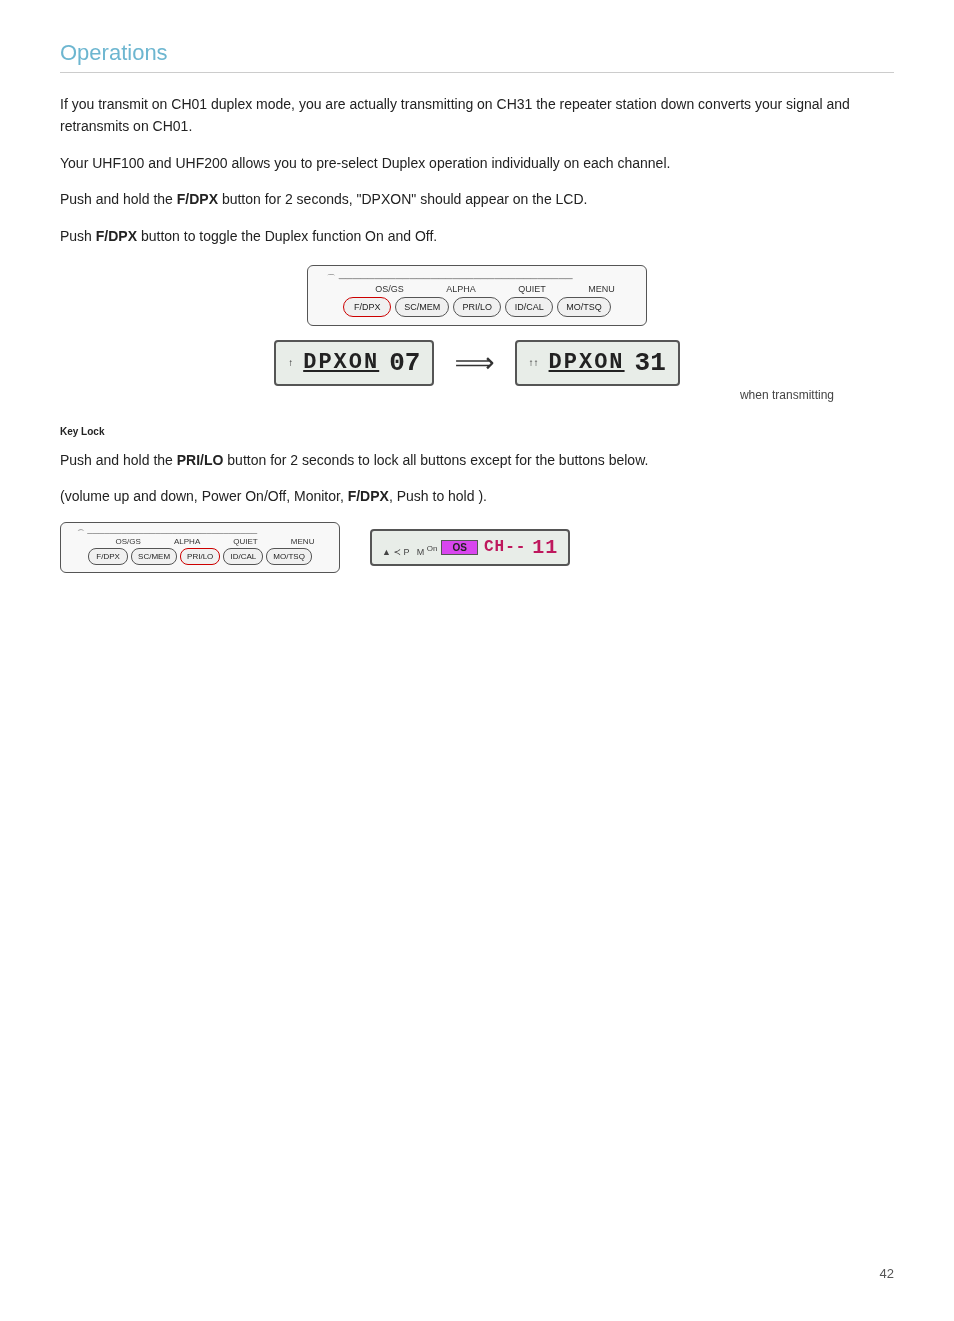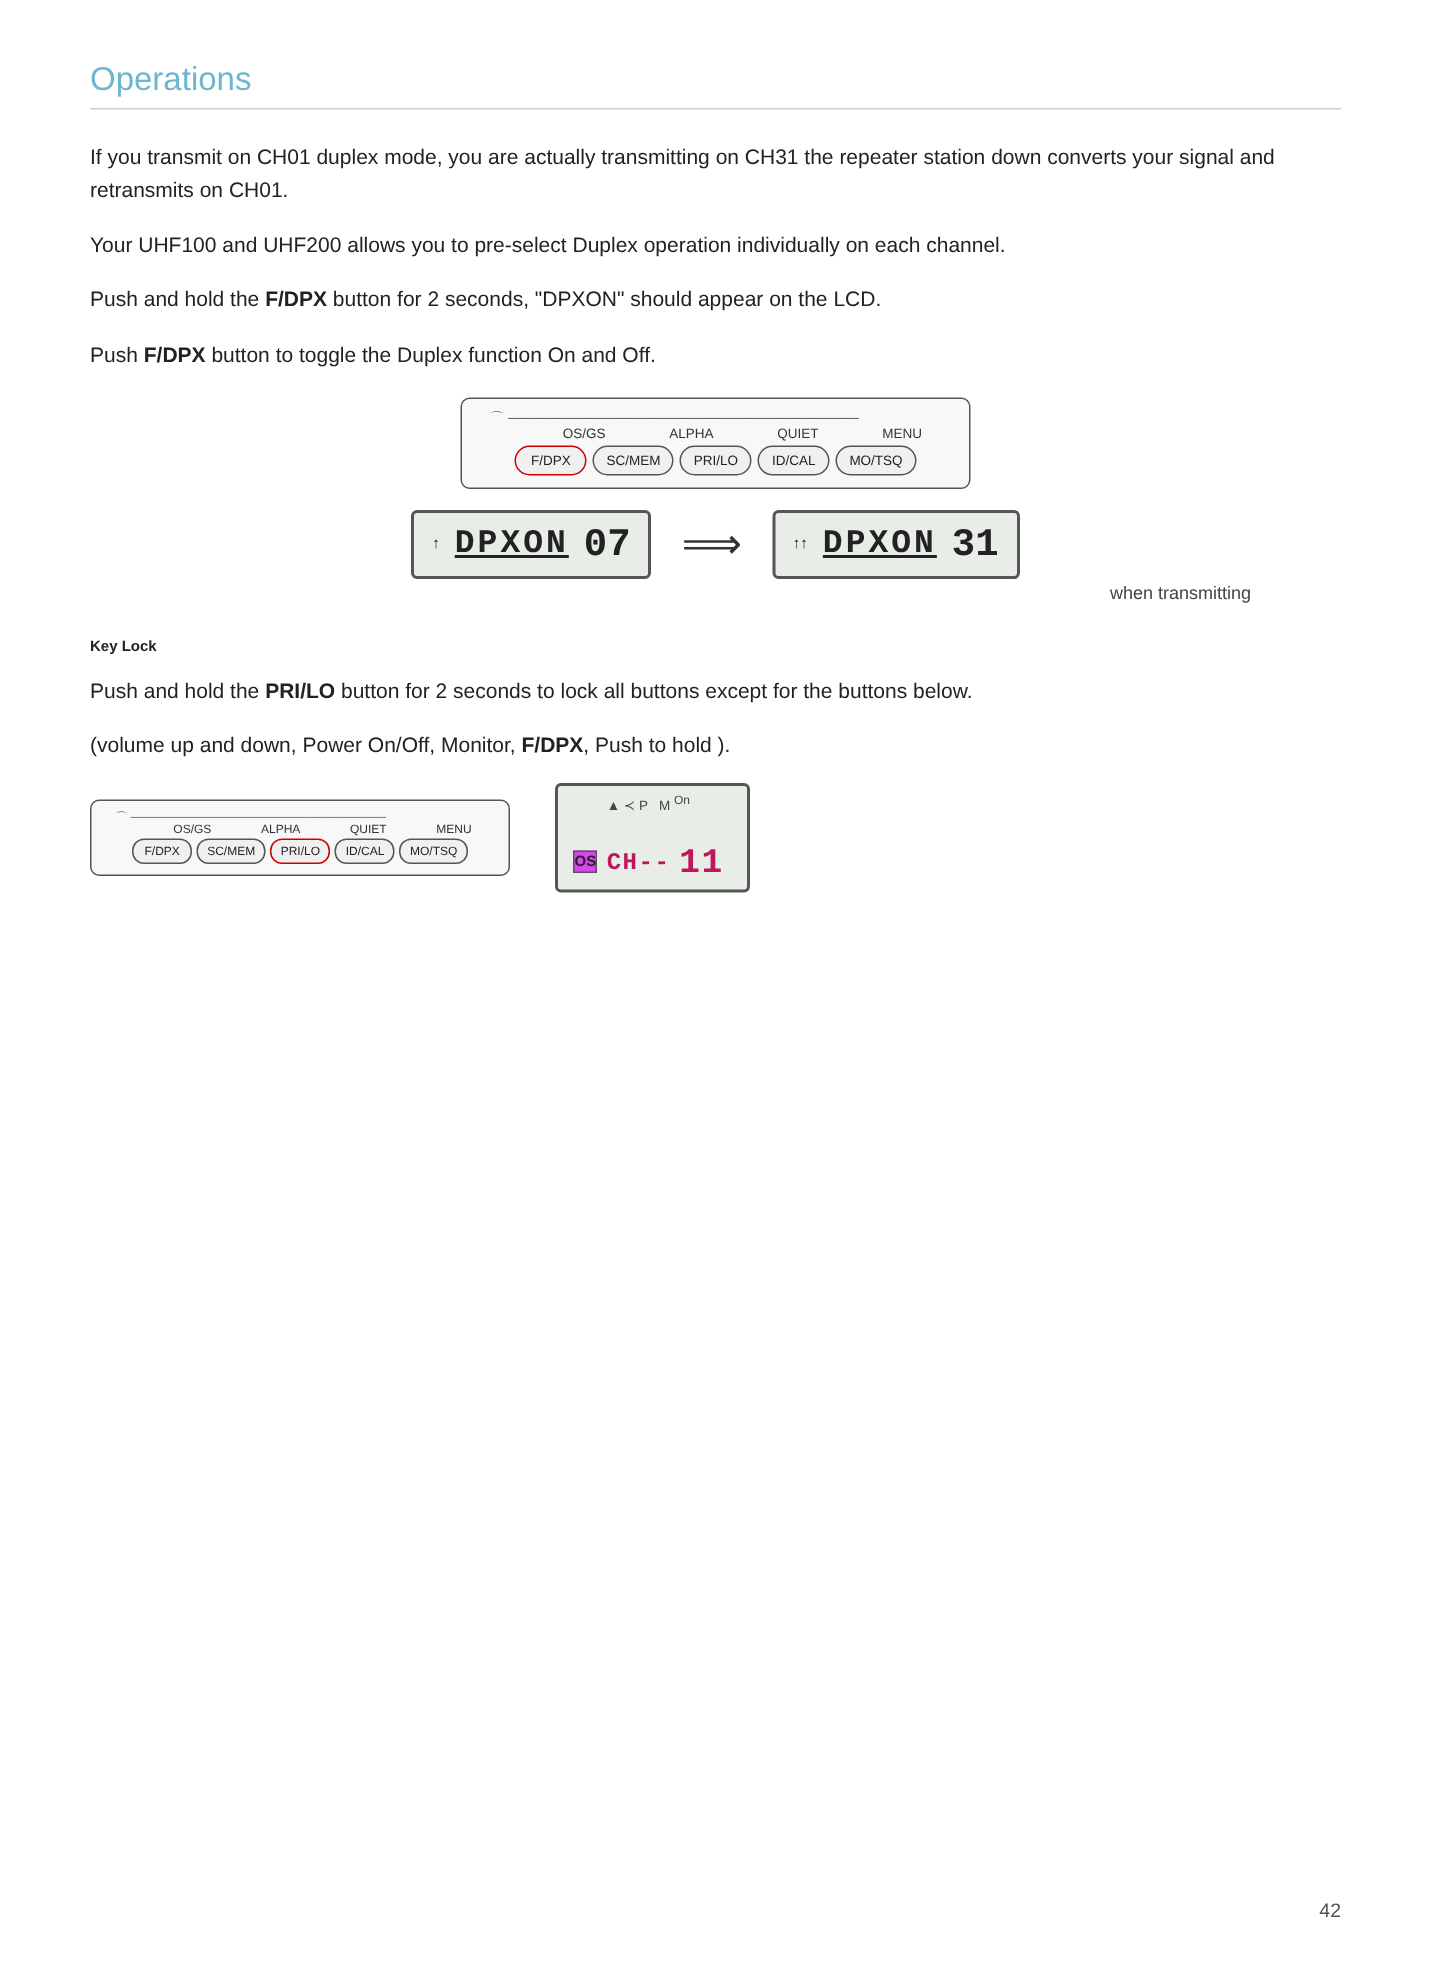--- a/index.html
+++ b/index.html
@@ -320,30 +320,30 @@
       <div class="panel-buttons-sm">
         <div class="btn-sm">F/DPX</div>
         <div class="btn-sm">SC/MEM</div>
         <div class="btn-sm btn-sm-highlight">PRI/LO</div>
         <div class="btn-sm">ID/CAL</div>
         <div class="btn-sm">MO/TSQ</div>
       </div>
     </div>
 
     <div class="lcd-box-sm">
-      <div style="display:flex; flex-direction:column; align-items:center; gap:18px;">
+      <div style="display:flex; flex-direction:row; align-items:flex-end; gap:4px;">
         <div style="font-size:9px; color:#444; display:flex; gap:6px; margin-bottom:2px;">
           <span>▲ ≺ P &nbsp; M <sup style="font-size:8px;">On</sup></span>
         </div>
         <div style="display:flex; align-items:center; gap:6px;">
-          <span style="font-size:10px; font-weight:bold; border:1px solid #555; padding:1px 0; background:#d946ef;">OS</span>
+          <span style="font-size:10px; font-weight:bold; border:1px solid #555; padding:1px 10px; background:#d946ef;">OS</span>
           <div>
             <div class="lcd-text-sm">CH--</div>
           </div>
-          <span class="lcd-text-sm" style="font-size:23px;">11</span>
+          <span class="lcd-text-sm" style="font-size:20px;">11</span>
         </div>
       </div>
     </div>
 
   </div>
 
 </div>
 
 <div class="page-number">42</div>
 

